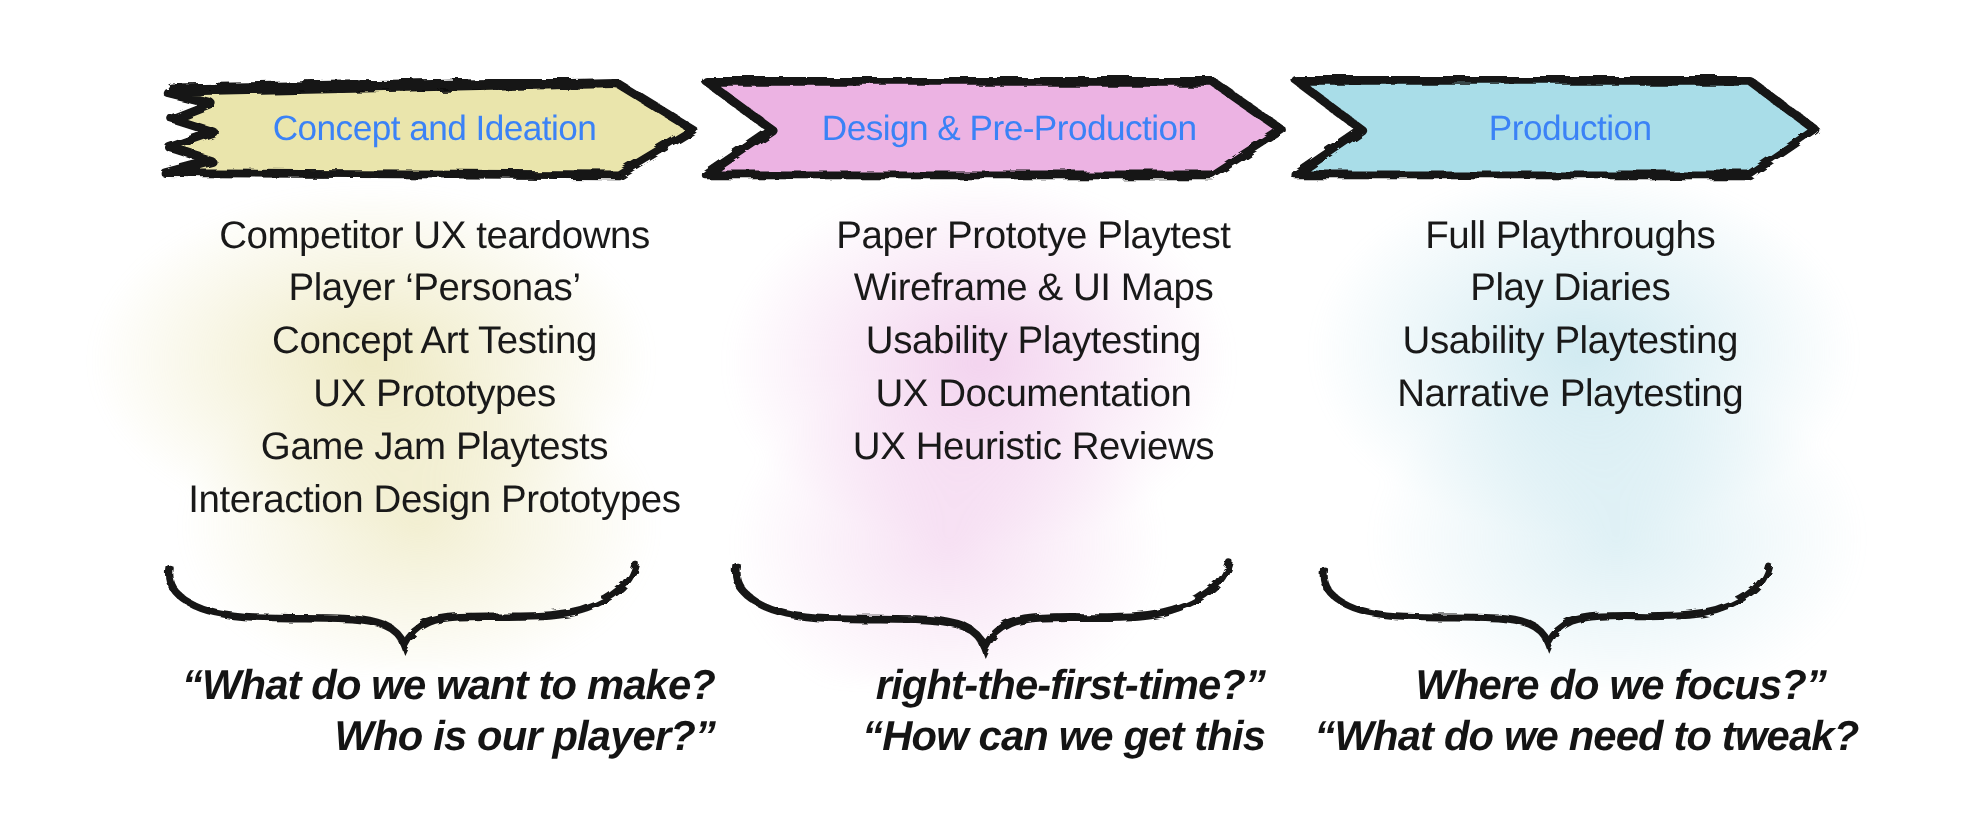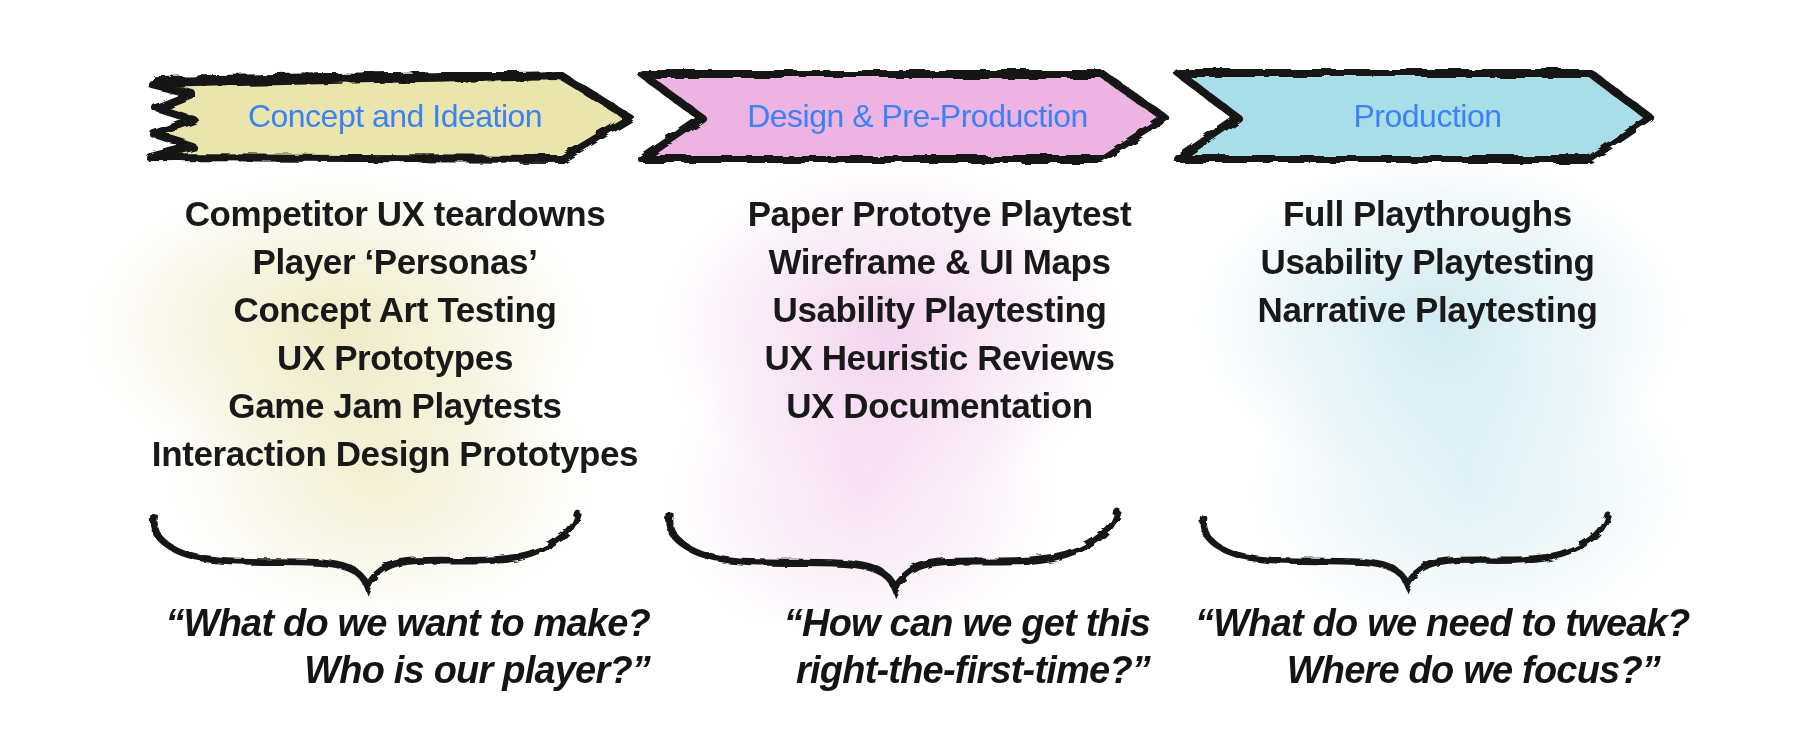--- a/index.html
+++ b/index.html
@@ -31,21 +31,21 @@
   }
   .banner-svg{position:absolute;overflow:visible;}
   .banner-shape{stroke:#141414;stroke-width:8;stroke-linejoin:round;}
   .banner-scribble{stroke:#141414;fill:none;stroke-linecap:round;}
   .banner-label{
     position:absolute;display:flex;align-items:center;justify-content:center;
     font-size:32px;letter-spacing:-0.5px;color:#3b82f6;height:88px;top:72px;
   }
   .activity-list{
     position:absolute;top:190px;text-align:center;
-    font-size:35px;line-height:48px;letter-spacing:-0.4px;color:#191919;font-weight:bold;
+    font-size:35px;line-height:48px;letter-spacing:-0.4px;color:#191919;
   }
   .activity-item{white-space:nowrap;}
   .brace-svg{position:absolute;overflow:visible;}
   .brace-path{fill:none;stroke:#151515;stroke-width:7;stroke-linecap:round;}
   .quote{
     position:absolute;top:600px;text-align:right;
     font-size:38px;line-height:47px;font-style:italic;font-weight:700;
     letter-spacing:-0.8px;color:#141414;
   }
   .quote-line{white-space:nowrap;}
@@ -105,50 +105,51 @@
       <path class="banner-scribble" d="M 14,12 L 468,12" stroke-width="11" filter="url(#rough2)"></path>
       <path class="banner-scribble" d="M 14,97 L 468,97" stroke-width="9" filter="url(#rough2)"></path>
     </g>
   </svg>
   <div class="banner-label" style="left:690px;width:455px">Design &amp; Pre-Production</div>
 
   <div class="activity-list" style="left:707px;width:465px">
     <div class="activity-item">Paper Prototye Playtest</div>
     <div class="activity-item">Wireframe &amp; UI Maps</div>
     <div class="activity-item">Usability Playtesting</div>
+    <div class="activity-item">UX Documentation</div>
     <div class="activity-item">UX Heuristic Reviews</div>
-    <div class="activity-item">UX Documentation</div>
   </div>
 
   <svg class="brace-svg" style="left:660px;top:500px" width="465" height="95" viewBox="0 0 460 92">
     <path class="brace-path" filter="url(#rough)" d="M 10,14 C 6,40 34,58 90,60 C 150,62 190,58 214,68 C 224,72 230,79 233,87 C 237,78 244,70 256,65 C 280,55 330,62 372,58 C 412,55 446,36 452,10"></path>
   </svg>
 
   <div class="quote" style="left:685px;width:465px">
+    <div class="quote-line">right-the-first-time?”</div>
     <div class="quote-line">“How can we get this</div>
-    <div class="quote-line">right-the-first-time?”</div>
   </div>
 
   <svg class="banner-svg" style="left:1170px;top:60px" width="490" height="110" viewBox="0 0 490 110">
     <g filter="url(#rough)">
       <polygon class="banner-shape" points="8,13 420,13 480,58 420,99 8,99 68,58" fill="#a9dde8"></polygon>
       <path class="banner-scribble" d="M 12,13 L 418,13" stroke-width="12" filter="url(#rough2)"></path>
       <path class="banner-scribble" d="M 12,99 L 418,99" stroke-width="9" filter="url(#rough2)"></path>
     </g>
   </svg>
   <div class="banner-label" style="left:1200px;width:455px">Production</div>
 
   <div class="activity-list" style="left:1195px;width:465px">
     <div class="activity-item">Full Playthroughs</div>
+    <div class="activity-item">Play Diaries</div>
     <div class="activity-item">Usability Playtesting</div>
     <div class="activity-item">Narrative Playtesting</div>
   </div>
 
   <svg class="brace-svg" style="left:1195px;top:500px" width="420" height="95" viewBox="0 0 460 92">
     <path class="brace-path" filter="url(#rough)" d="M 10,14 C 6,40 34,58 90,60 C 150,62 190,58 214,68 C 224,72 230,79 233,87 C 237,78 244,70 256,65 C 280,55 330,62 372,58 C 412,55 446,36 452,10"></path>
   </svg>
 
   <div class="quote" style="left:1195px;width:465px">
+    <div class="quote-line">Where do we focus?”</div>
     <div class="quote-line">“What do we need to tweak?</div>
-    <div class="quote-line">Where do we focus?”</div>
   </div>
 
 </div>
 
 </body></html>

